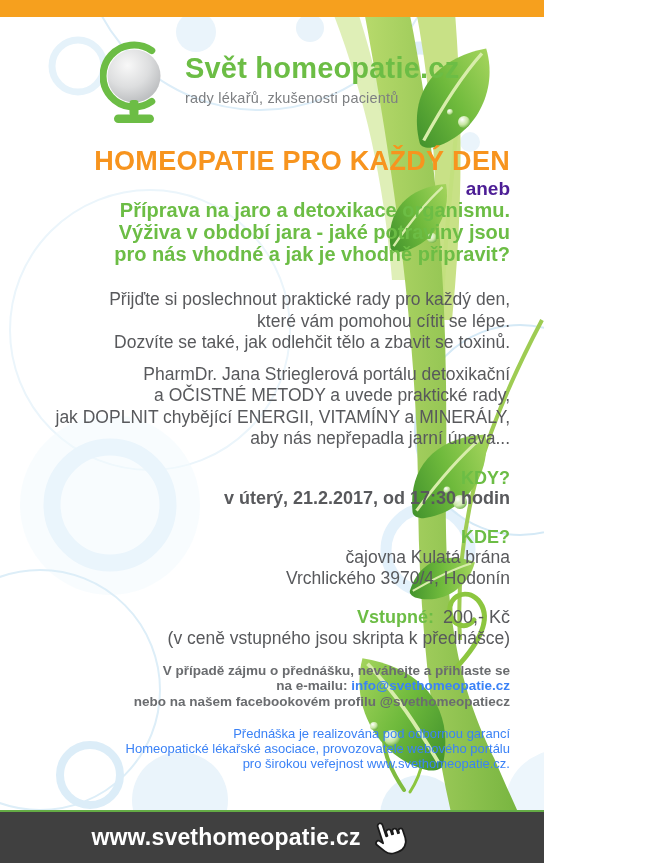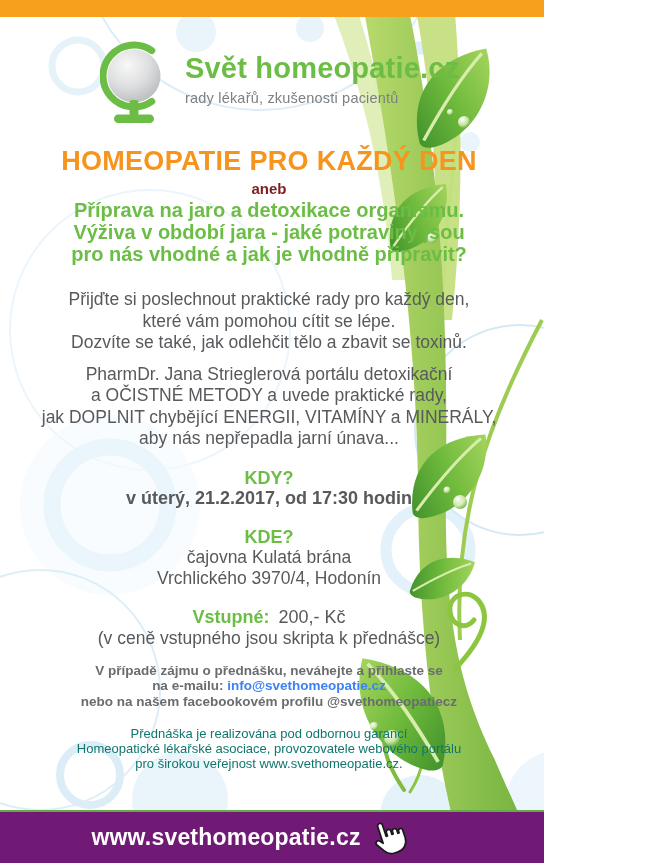--- a/index.html
+++ b/index.html
@@ -22,46 +22,46 @@
 
   .logo {
     position:absolute; top:40px; left:100px; z-index:3;
     display:flex; gap:13px; align-items:flex-start;
   }
   .logo-text { padding-top:12px; }
   .site-name { font-size:29px; font-weight:bold; color:#6CBD45; letter-spacing:.2px; }
   .tagline   { font-size:14.5px; color:#7D7F82; margin-top:5px; letter-spacing:.2px; }
 
   .content {
-    position:absolute; top:144px; left:20px; width:498px; z-index:3;
-    text-align:center; color:#58595C;
+    position:absolute; top:144px; left:12px; width:498px; z-index:3;
+    text-align:right; color:#58595C;
   }
   .title { font-size:27px; font-weight:800; color:#F7941E; line-height:34px; letter-spacing:.3px; }
-  .aneb  { font-size:15px; font-weight:bold; color:#7f1d1d; line-height:21px; }
+  .aneb  { font-size:19px; font-weight:bold; color:#4c1d95; line-height:21px; }
   .subtitle div { font-size:20px; font-weight:bold; color:#6CBD45; line-height:22px; }
   .para  { font-size:17.5px; line-height:21.5px; }
   .p1 { margin-top:24px; }
   .p2 { margin-top:0; }
   .p3 { margin-top:10px; }
   .label-green { font-size:18px; font-weight:bold; color:#6CBD45; line-height:20px; }
   .mt-section { margin-top:18px; }
   .when-value { font-size:18px; font-weight:bold; line-height:21px; }
   .where-lines div { font-size:17.5px; line-height:21px; }
   .admission { margin-top:18px; font-size:18px; line-height:21px; }
   .admission .price { margin-left:4px; }
   .admission-note { font-size:17.5px; line-height:21px; }
   .contact { margin-top:14px; font-size:13.5px; font-weight:bold; color:#6A6C6F; }
   .contact div { line-height:15.5px; }
   .contact .email { color:#3b82f6; text-decoration:none; }
-  .guarantee { margin-top:17px; font-size:13px; color:#0f766e; }
+  .guarantee { margin-top:17px; font-size:13px; color:#3b82f6; }
   .guarantee div { line-height:15px; }
 
   footer {
     position:absolute; bottom:0; left:0; width:650px; height:53px;
-    background:#701a75; border-top:2px solid #64AB45; z-index:4;
+    background:#404040; border-top:2px solid #64AB45; z-index:4;
     display:flex; align-items:center; justify-content:center;
     padding-right:150px;
   }
   .footer-link {
     display:flex; align-items:center; gap:8px; cursor:pointer; text-decoration:none;
   }
   .footer-url { color:#ffffff; font-size:23px; font-weight:bold; letter-spacing:.2px; }
 </style>
 </head>
 <body>

